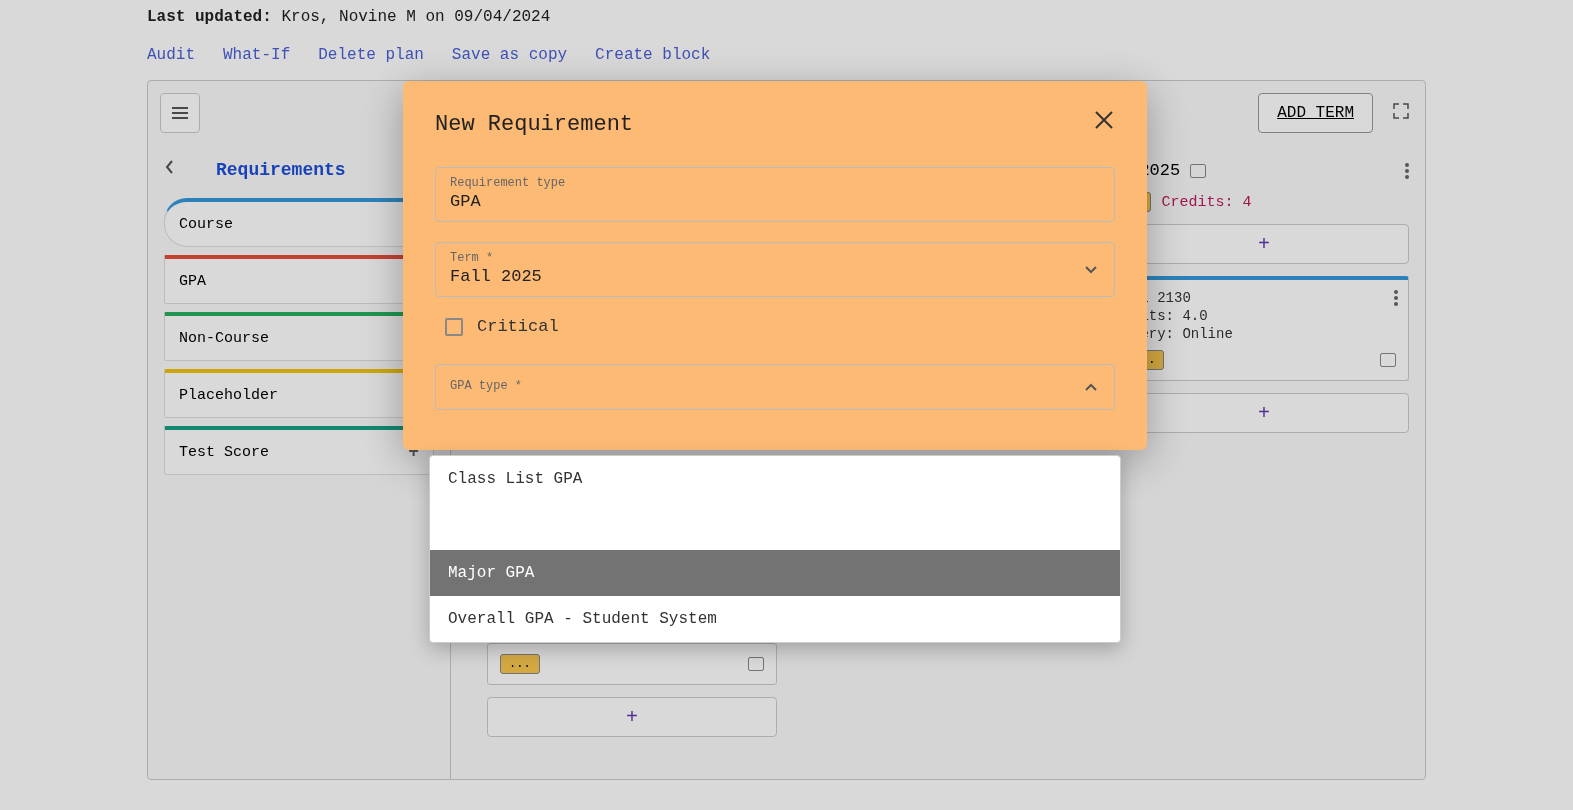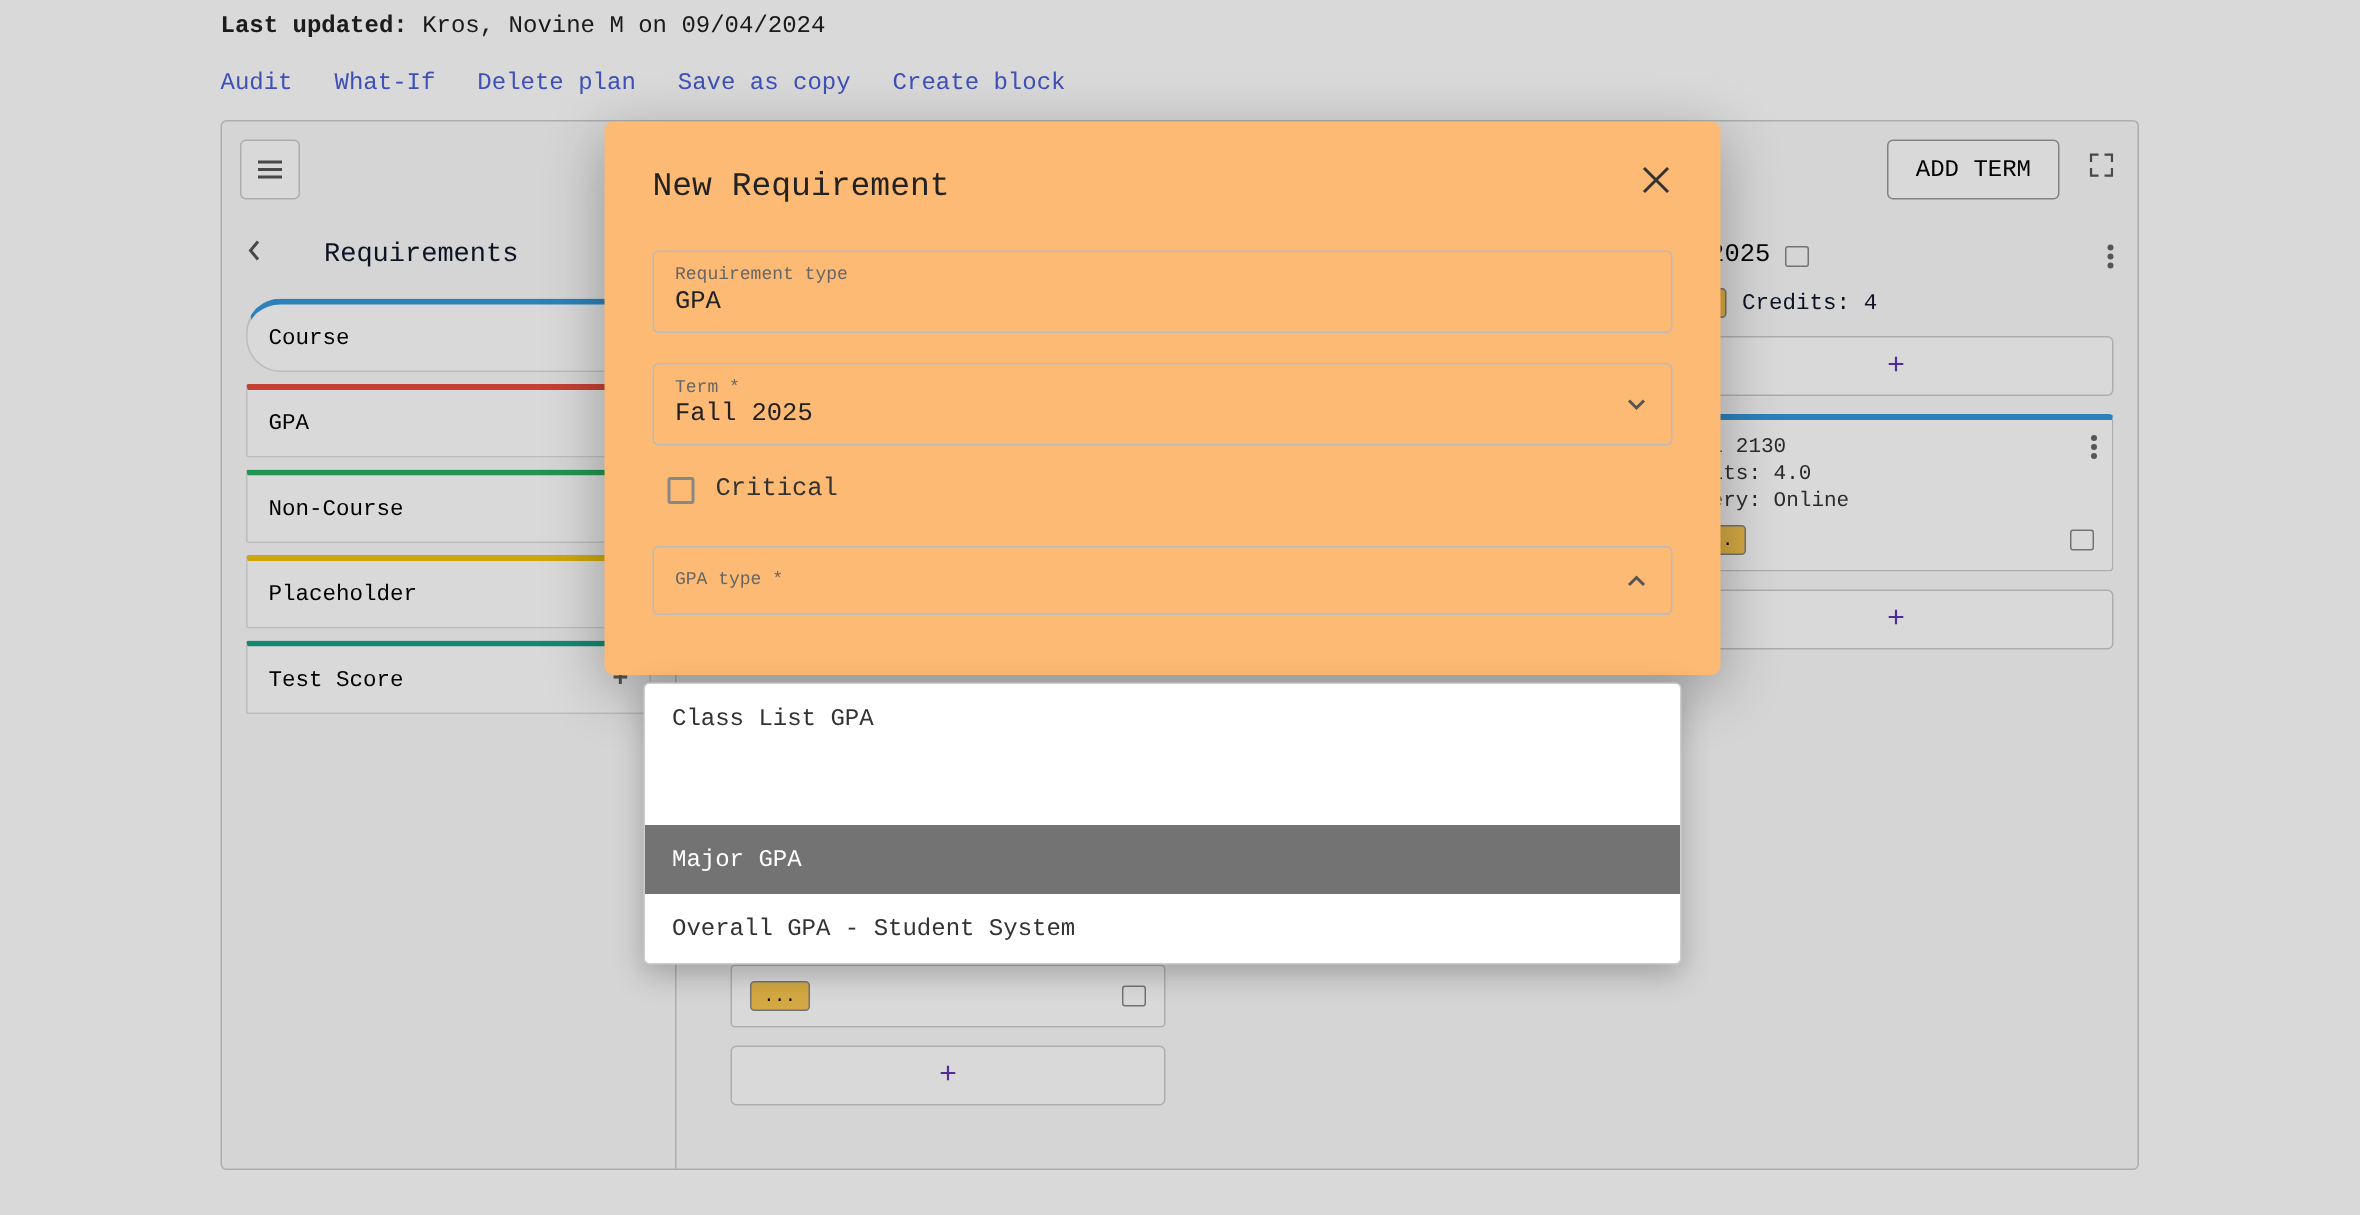--- a/index.html
+++ b/index.html
@@ -106,22 +106,22 @@
     }
 
     .back-arrow {
       font-size: 18px;
       color: #555;
       cursor: pointer;
     }
 
     .sidebar-title {
       font-size: 18px;
-      color: #0f172a;
-      font-weight: normal;
+      color: #1d4ed8;
+      font-weight: bold;
     }
 
     .req-list {
       display: flex;
       flex-direction: column;
       gap: 8px;
       padding: 4px 16px;
     }
 
     .req-item {
@@ -166,20 +166,21 @@
     }
 
     .add-term-btn {
       border: 1px solid #999;
       border-radius: 4px;
       background: #fff;
       padding: 10px 18px;
       font-size: 16px;
       cursor: pointer;
       font-family: inherit;
+      text-decoration: underline;
     }
 
     .expand-icon {
       font-size: 18px;
       color: #555;
       cursor: pointer;
     }
 
     .term-column {
       position: absolute;
@@ -217,21 +218,21 @@
     .badge {
       background: #f9c74f;
       border: 1px solid #888;
       border-radius: 3px;
       padding: 2px 8px;
       font-size: 12px;
     }
 
     .credits-label {
       font-size: 15px;
-      color: #0f172a;
+      color: #be185d;
     }
 
     .more-icon {
       margin-left: auto;
       display: flex;
       flex-direction: column;
       gap: 2px;
       cursor: pointer;
     }
 

